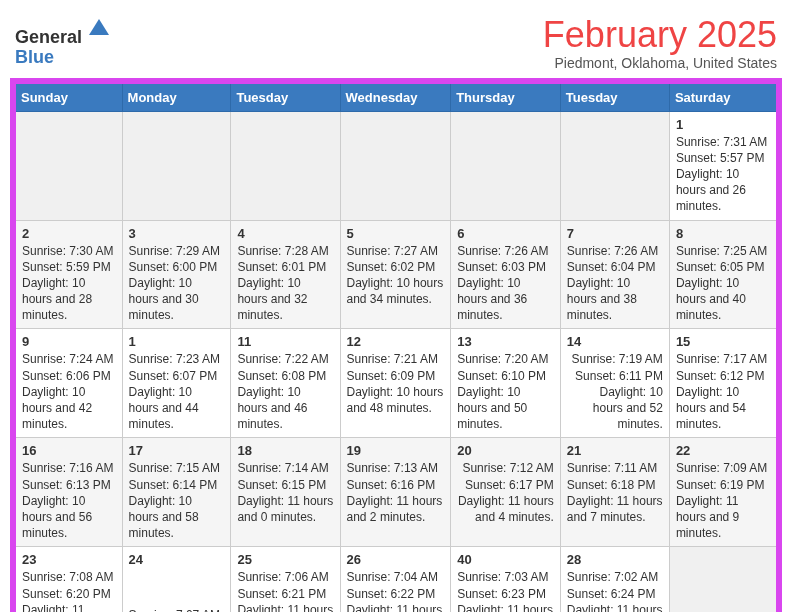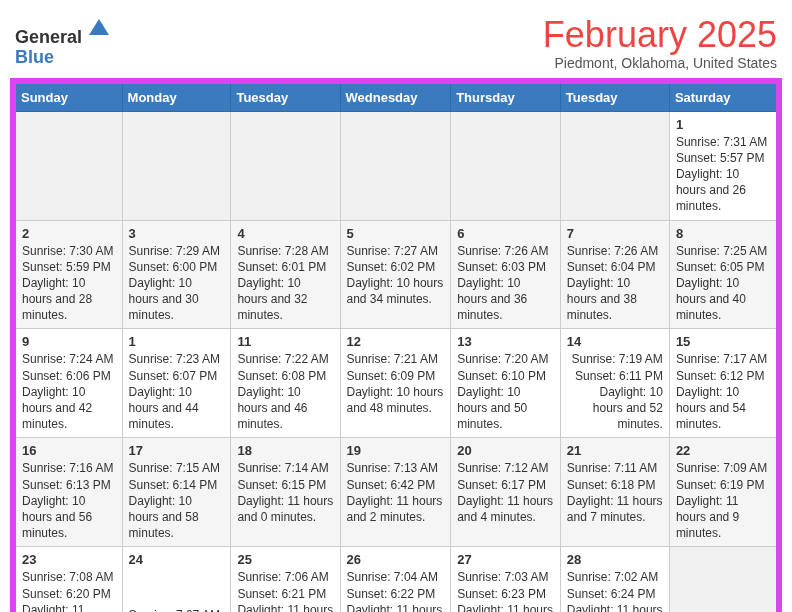--- a/index.html
+++ b/index.html
@@ -243,26 +243,26 @@
         </td>
         <td>
           <span class="day-num">18</span>
           <div class="day-info" style="white-space: pre-line;">Sunrise: 7:14 AM
 Sunset: 6:15 PM
 Daylight: 11 hours and 0 minutes.</div>
         </td>
         <td>
           <span class="day-num">19</span>
           <div class="day-info" style="white-space: pre-line;">Sunrise: 7:13 AM
-Sunset: 6:42 PM
+Sunset: 6:16 PM
 Daylight: 11 hours and 2 minutes.</div>
         </td>
         <td>
           <span class="day-num">20</span>
-          <div class="day-info" style="white-space: pre-line;">Sunrise: 7:12 AM
+          <div class="day-info" style="white-space: pre-line; text-align: right;">Sunrise: 7:12 AM
 Sunset: 6:17 PM
 Daylight: 11 hours and 4 minutes.</div>
         </td>
         <td>
           <span class="day-num">21</span>
           <div class="day-info" style="white-space: pre-line;">Sunrise: 7:11 AM
 Sunset: 6:18 PM
 Daylight: 11 hours and 7 minutes.</div>
         </td>
         <td>
@@ -291,21 +291,21 @@
 Sunset: 6:21 PM
 Daylight: 11 hours and 15 minutes.</div>
         </td>
         <td>
           <span class="day-num">26</span>
           <div class="day-info" style="white-space: pre-line;">Sunrise: 7:04 AM
 Sunset: 6:22 PM
 Daylight: 11 hours and 17 minutes.</div>
         </td>
         <td>
-          <span class="day-num">27</span>
+          <span class="day-num">40</span>
           <div class="day-info" style="white-space: pre-line;">Sunrise: 7:03 AM
 Sunset: 6:23 PM
 Daylight: 11 hours and 20 minutes.</div>
         </td>
         <td>
           <span class="day-num">28</span>
           <div class="day-info" style="white-space: pre-line;">Sunrise: 7:02 AM
 Sunset: 6:24 PM
 Daylight: 11 hours and 22 minutes.</div>
         </td>

